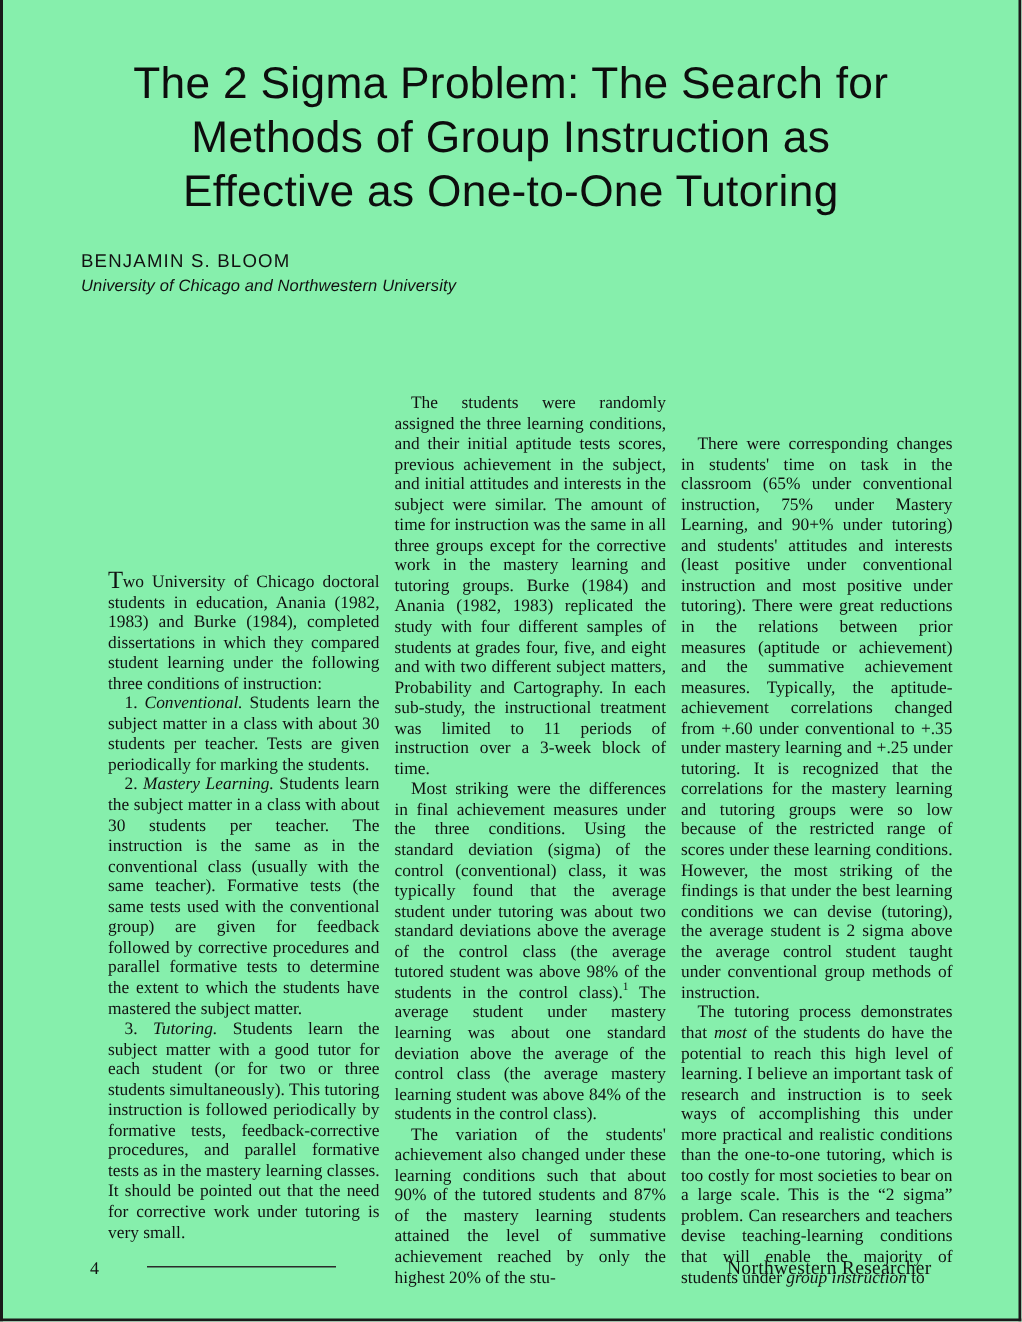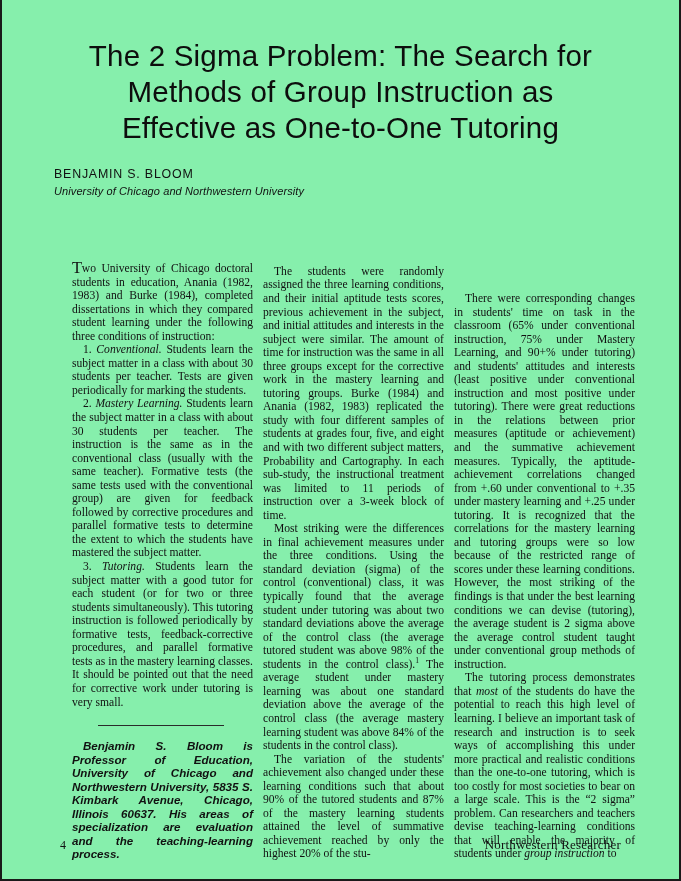--- a/index.html
+++ b/index.html
@@ -174,21 +174,20 @@
     <div class="col">
       <p class="dropcap-para"><span class="dropcap">T</span><span>wo University of Chicago doctoral students in education, Anania (1982, 1983) and Burke (1984), completed dissertations in which they compared student learning under the following three conditions of instruction:</span></p>
 
       <p class="indent"><span>1.</span> <em>Conventional.</em> <span>Students learn the subject matter in a class with about 30 students per teacher. Tests are given periodically for marking the students.</span></p>
 
       <p class="indent"><span>2.</span> <em>Mastery Learning.</em> <span>Students learn the subject matter in a class with about 30 students per teacher. The instruction is the same as in the conventional class (usually with the same teacher). Formative tests (the same tests used with the conventional group) are given for feedback followed by corrective procedures and parallel formative tests to determine the extent to which the students have mastered the subject matter.</span></p>
 
       <p class="indent"><span>3.</span> <em>Tutoring.</em> <span>Students learn the subject matter with a good tutor for each student (or for two or three students simultaneously). This tutoring instruction is followed periodically by formative tests, feedback-corrective procedures, and parallel formative tests as in the mastery learning classes. It should be pointed out that the need for corrective work under tutoring is very small.</span></p>
 
       <div class="footnote-rule"></div>
-      <p class="footnote">Benjamin S. Bloom is Professor of Education, University of Chicago and Northwestern University, 5835 S. Kimbark Avenue, Chicago, Illinois 60637. His areas of specialization are evaluation and the teaching-learning process.</p>
     </div>
 
     <div class="col">
       <p class="indent">The students were randomly assigned the three learning conditions, and their initial aptitude tests scores, previous achievement in the subject, and initial attitudes and interests in the subject were similar. The amount of time for instruction was the same in all three groups except for the corrective work in the mastery learning and tutoring groups. Burke (1984) and Anania (1982, 1983) replicated the study with four different samples of students at grades four, five, and eight and with two different subject matters, Probability and Cartography. In each sub-study, the instructional treatment was limited to 11 periods of instruction over a 3-week block of time.</p>
 
       <p class="indent"><span>Most striking were the differences in final achievement measures under the three conditions. Using the standard deviation (sigma) of the control (conventional) class, it was typically found that the average student under tutoring was about two standard deviations above the average of the control class (the average tutored student was above 98% of the students in the control class).</span><sup>1</sup><span> The average student under mastery learning was about one standard deviation above the average of the control class (the average mastery learning student was above 84% of the students in the control class).</span></p>
 
       <p class="indent">The variation of the students' achievement also changed under these learning conditions such that about 90% of the tutored students and 87% of the mastery learning students attained the level of summative achievement reached by only the highest 20% of the stu-</p>
     </div>
 

